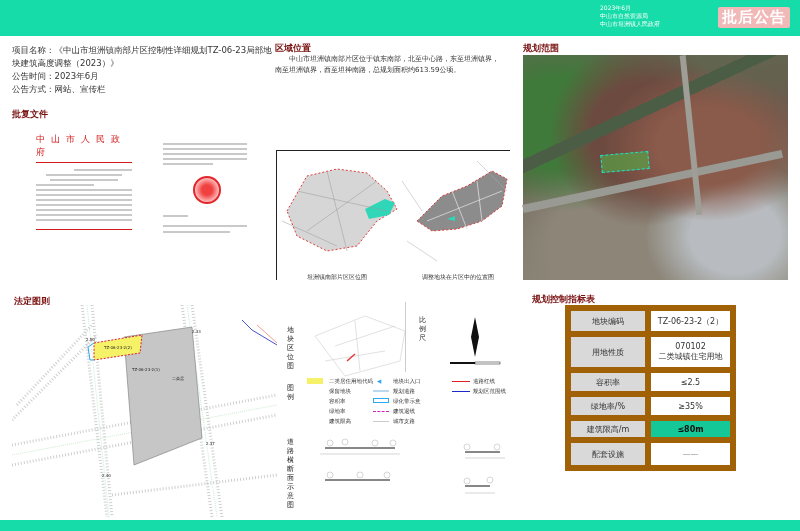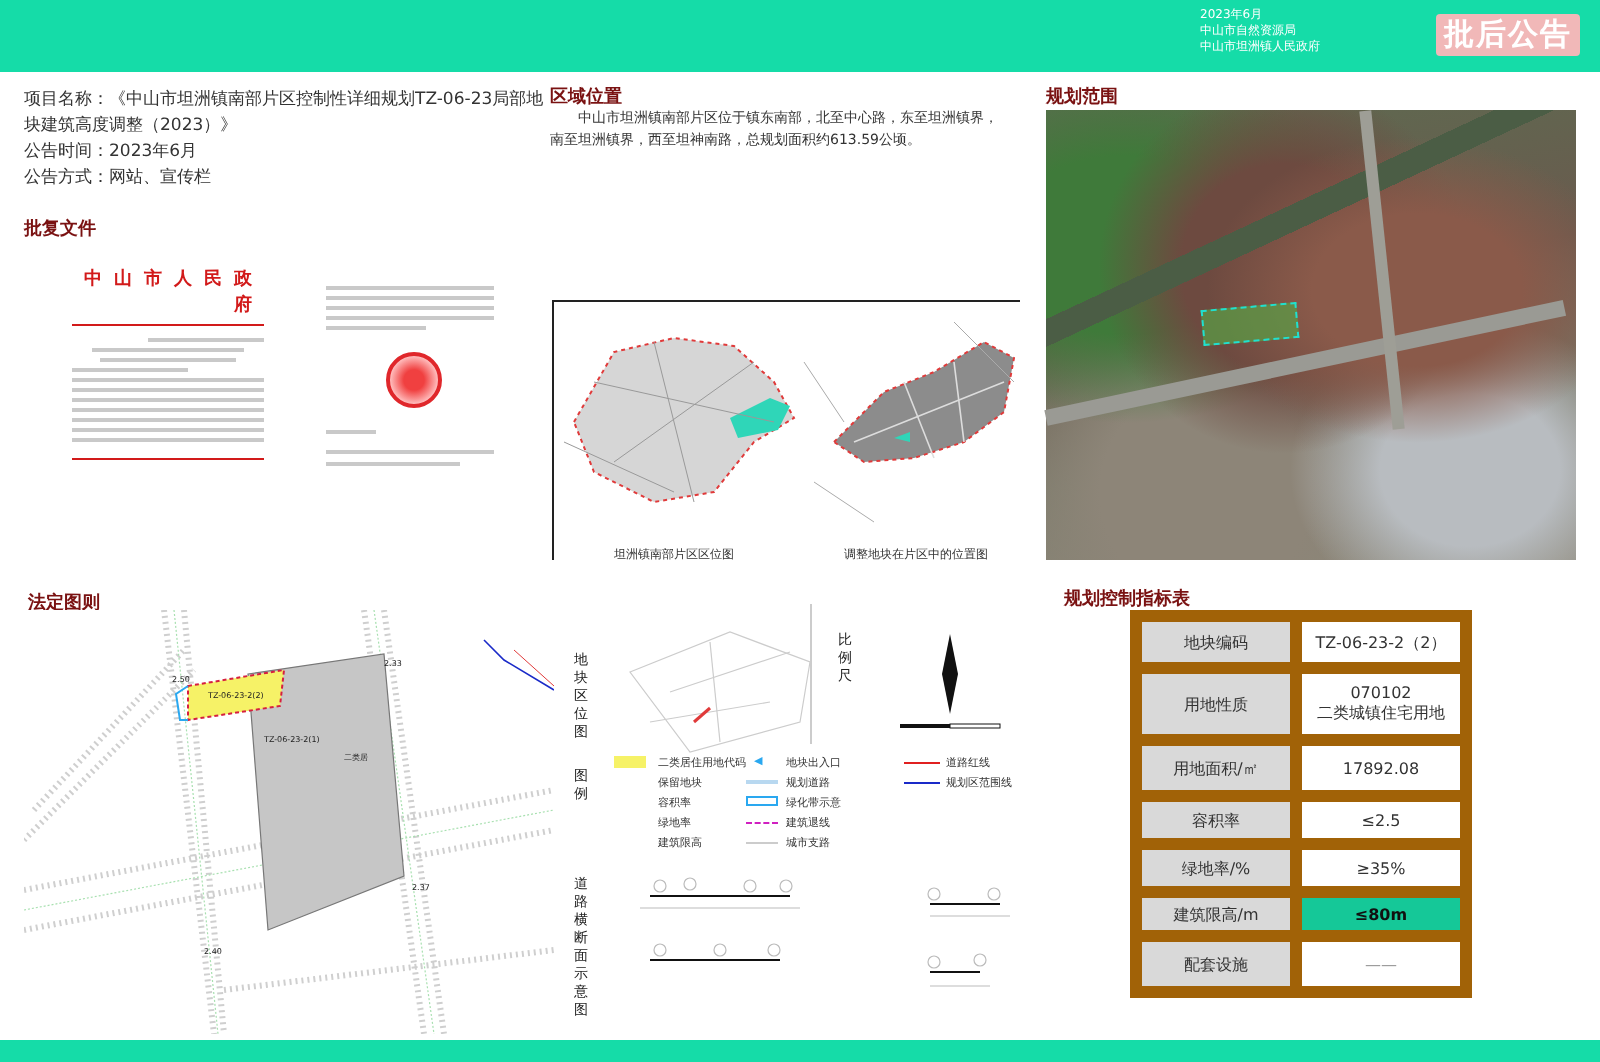--- a/index.html
+++ b/index.html
@@ -12,21 +12,21 @@
   .header .badge { position: absolute; left: 718px; top: 7px; font-size: 15px; font-weight: bold; color: #fff; background: #f1b8b8; padding: 1px 4px; border-radius: 2px; letter-spacing: 1px; }
 
   .footer { position: absolute; left: 0; top: 520px; width: 800px; height: 11px; background: #15dca8; }
 
   .sec-title { position: absolute; font-size: 9px; color: #7a1212; font-weight: bold; white-space: nowrap; }
 
   .info { position: absolute; left: 12px; top: 44px; width: 265px; font-size: 8.5px; line-height: 13px; color: #333; }
   .info div { white-space: nowrap; overflow: hidden; }
 
   .doc-page { position: absolute; background: #fff; }
-  .doc-head { color: #d21a1a; font-weight: bold; font-size: 9px; letter-spacing: 6px; text-align: right; }
+  .doc-head { color: #d21a1a; font-weight: normal; font-size: 9px; letter-spacing: 6px; text-align: left; }
   .doc-rule { height: 1px; background: #d21a1a; }
   .doc-line { height: 2px; background: #c9c9c9; margin: 3px 0; }
   .doc-line.short { width: 60%; }
   .seal { position: absolute; width: 28px; height: 28px; border-radius: 50%; border: 2px solid #e0272b; background: radial-gradient(circle, #f04040 30%, #ffbcbc 70%, #fff 100%); }
 
   .region-text { position: absolute; left: 275px; top: 54px; width: 230px; font-size: 7px; line-height: 11px; color: #333; }
   .region-text p { text-indent: 14px; }
 
   .map-frame { position: absolute; border-left: 1.5px solid #222; border-top: 1.5px solid #222; }
   .caption { position: absolute; font-size: 6px; color: #333; white-space: nowrap; }
@@ -256,24 +256,20 @@
     <td class="k">地块编码</td>
     <td class="v">TZ-06-23-2（2）</td>
   </tr>
   <tr style="height:36px;">
     <td class="k">用地性质</td>
     <td class="v">
       <div>070102</div>
       <div>二类城镇住宅用地</div>
     </td>
   </tr>
-  <tr style="height:28px;">
-    <td class="k">用地面积/㎡</td>
-    <td class="v">17892.08</td>
-  </tr>
   <tr style="height:24px;">
     <td class="k">容积率</td>
     <td class="v">≤2.5</td>
   </tr>
   <tr style="height:24px;">
     <td class="k">绿地率/%</td>
     <td class="v">≥35%</td>
   </tr>
   <tr style="height:22px;">
     <td class="k">建筑限高/m</td>

